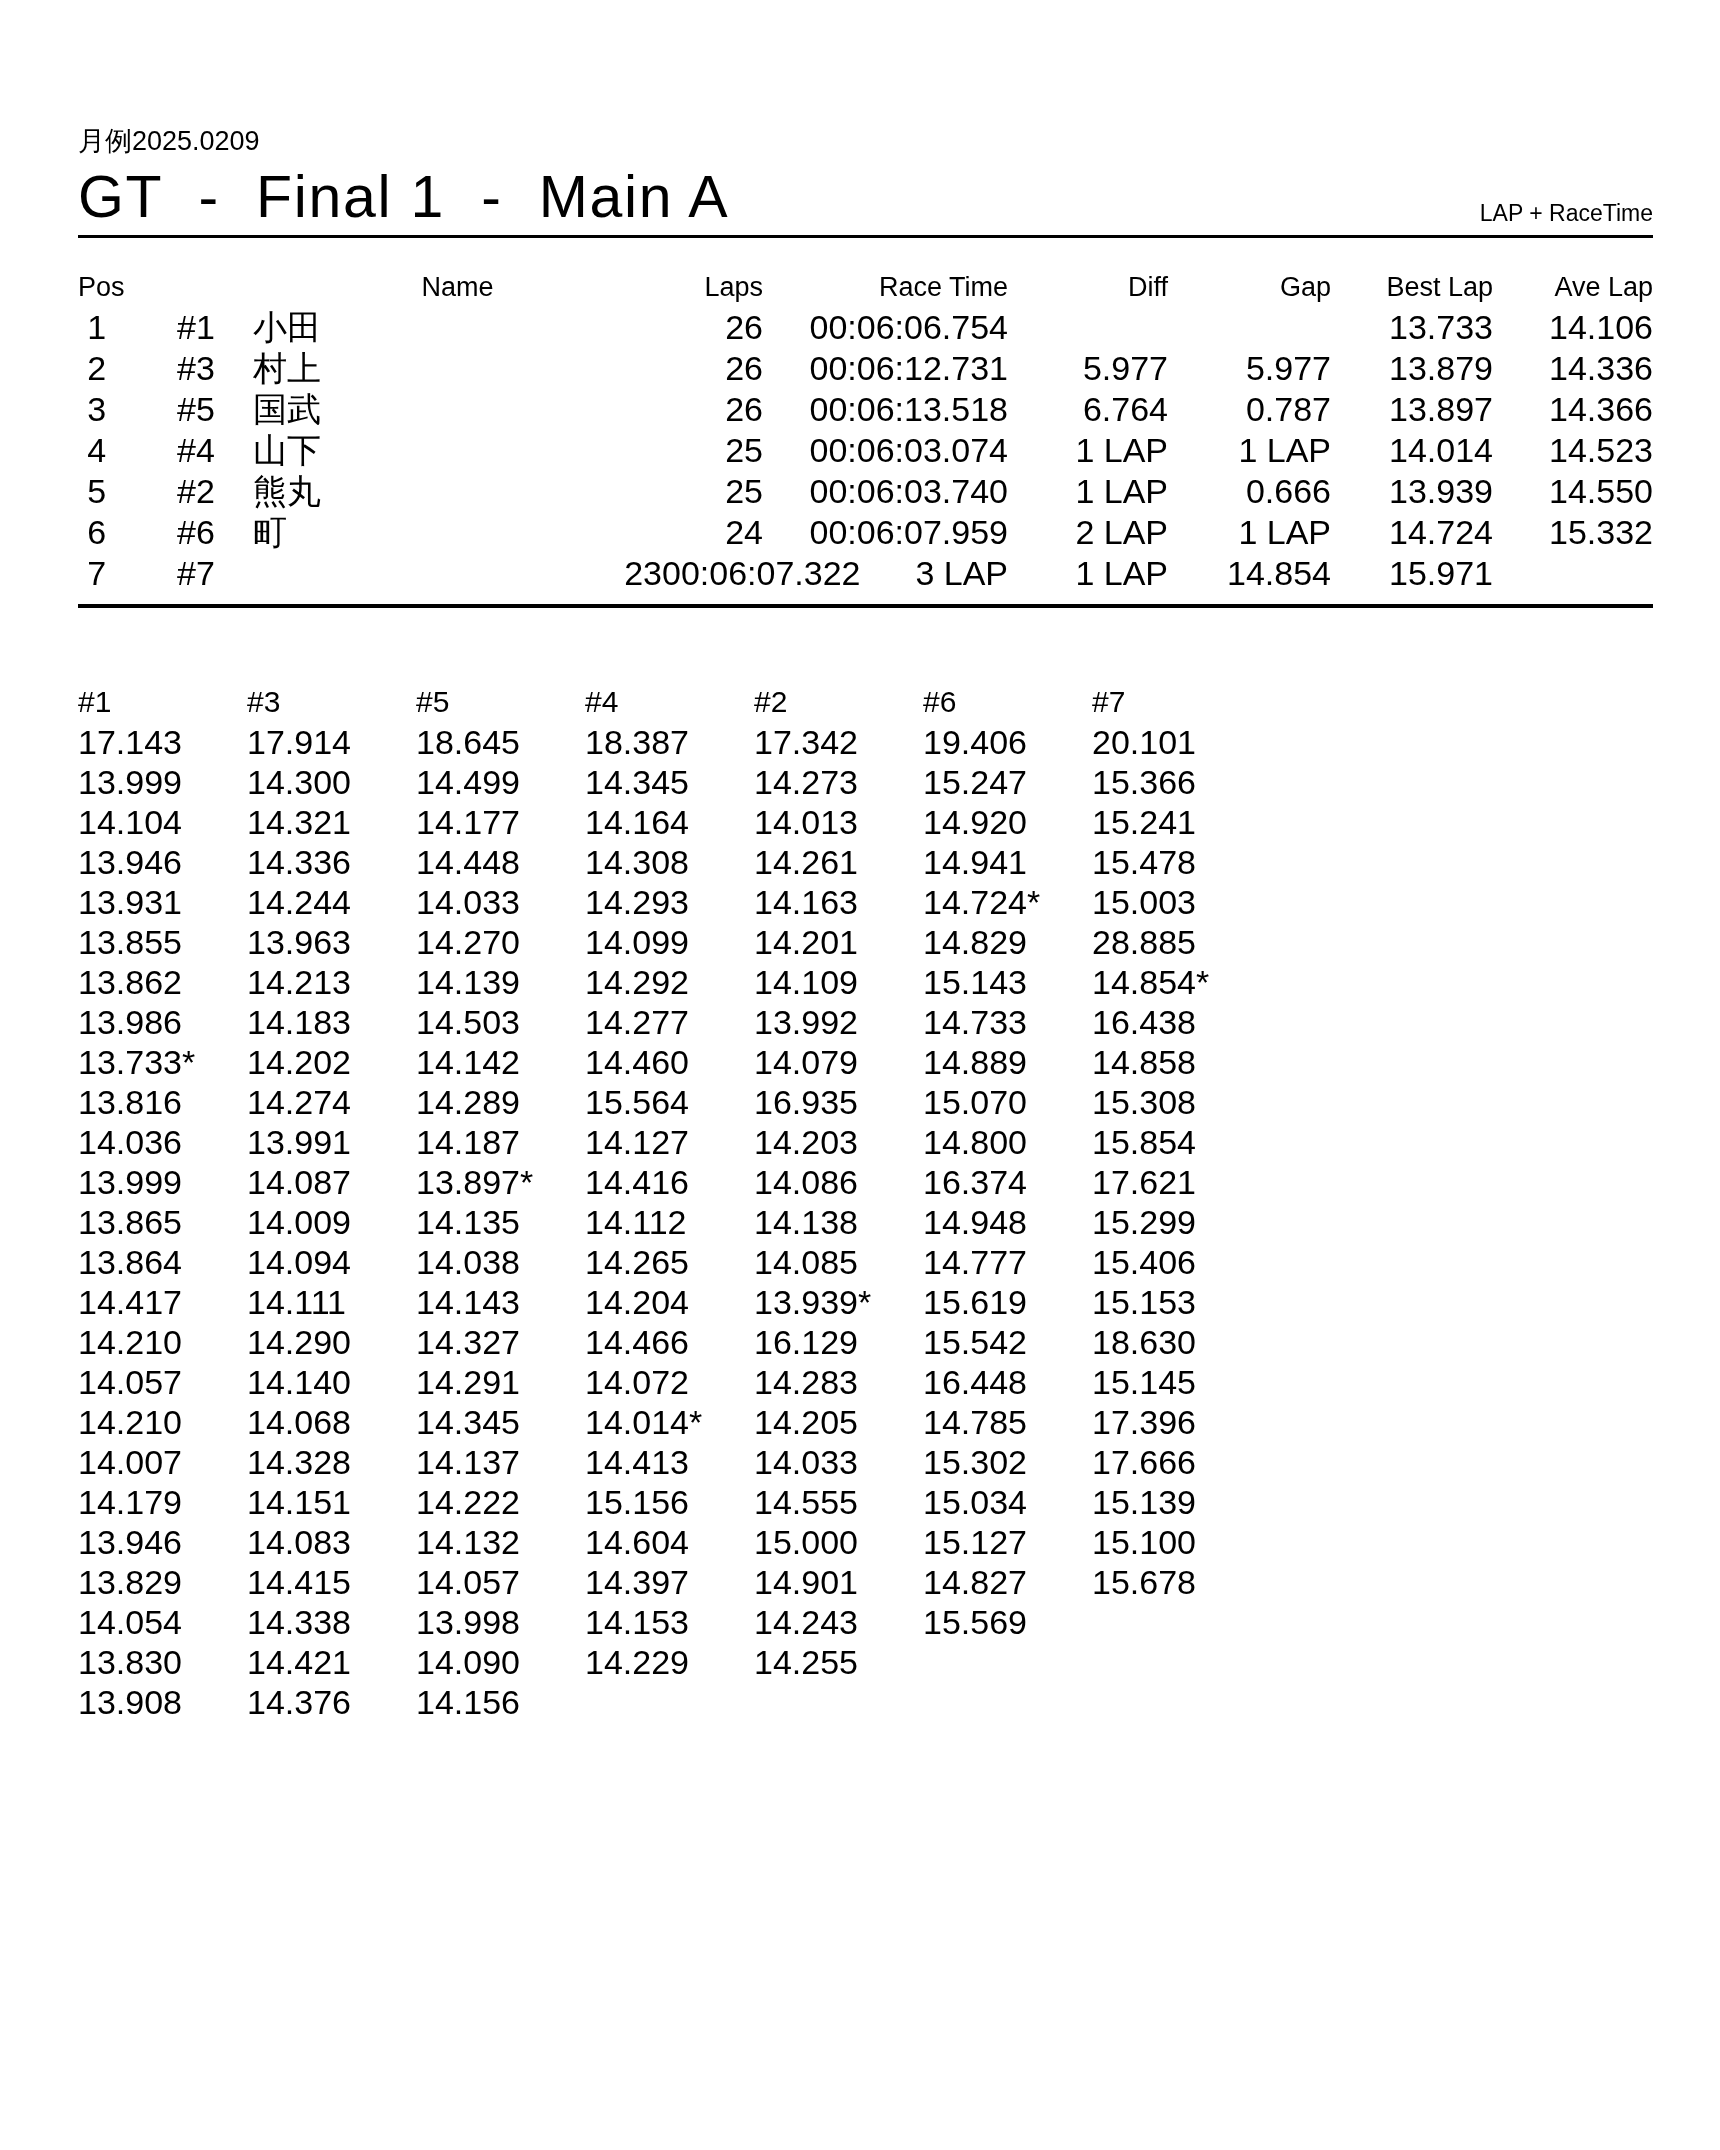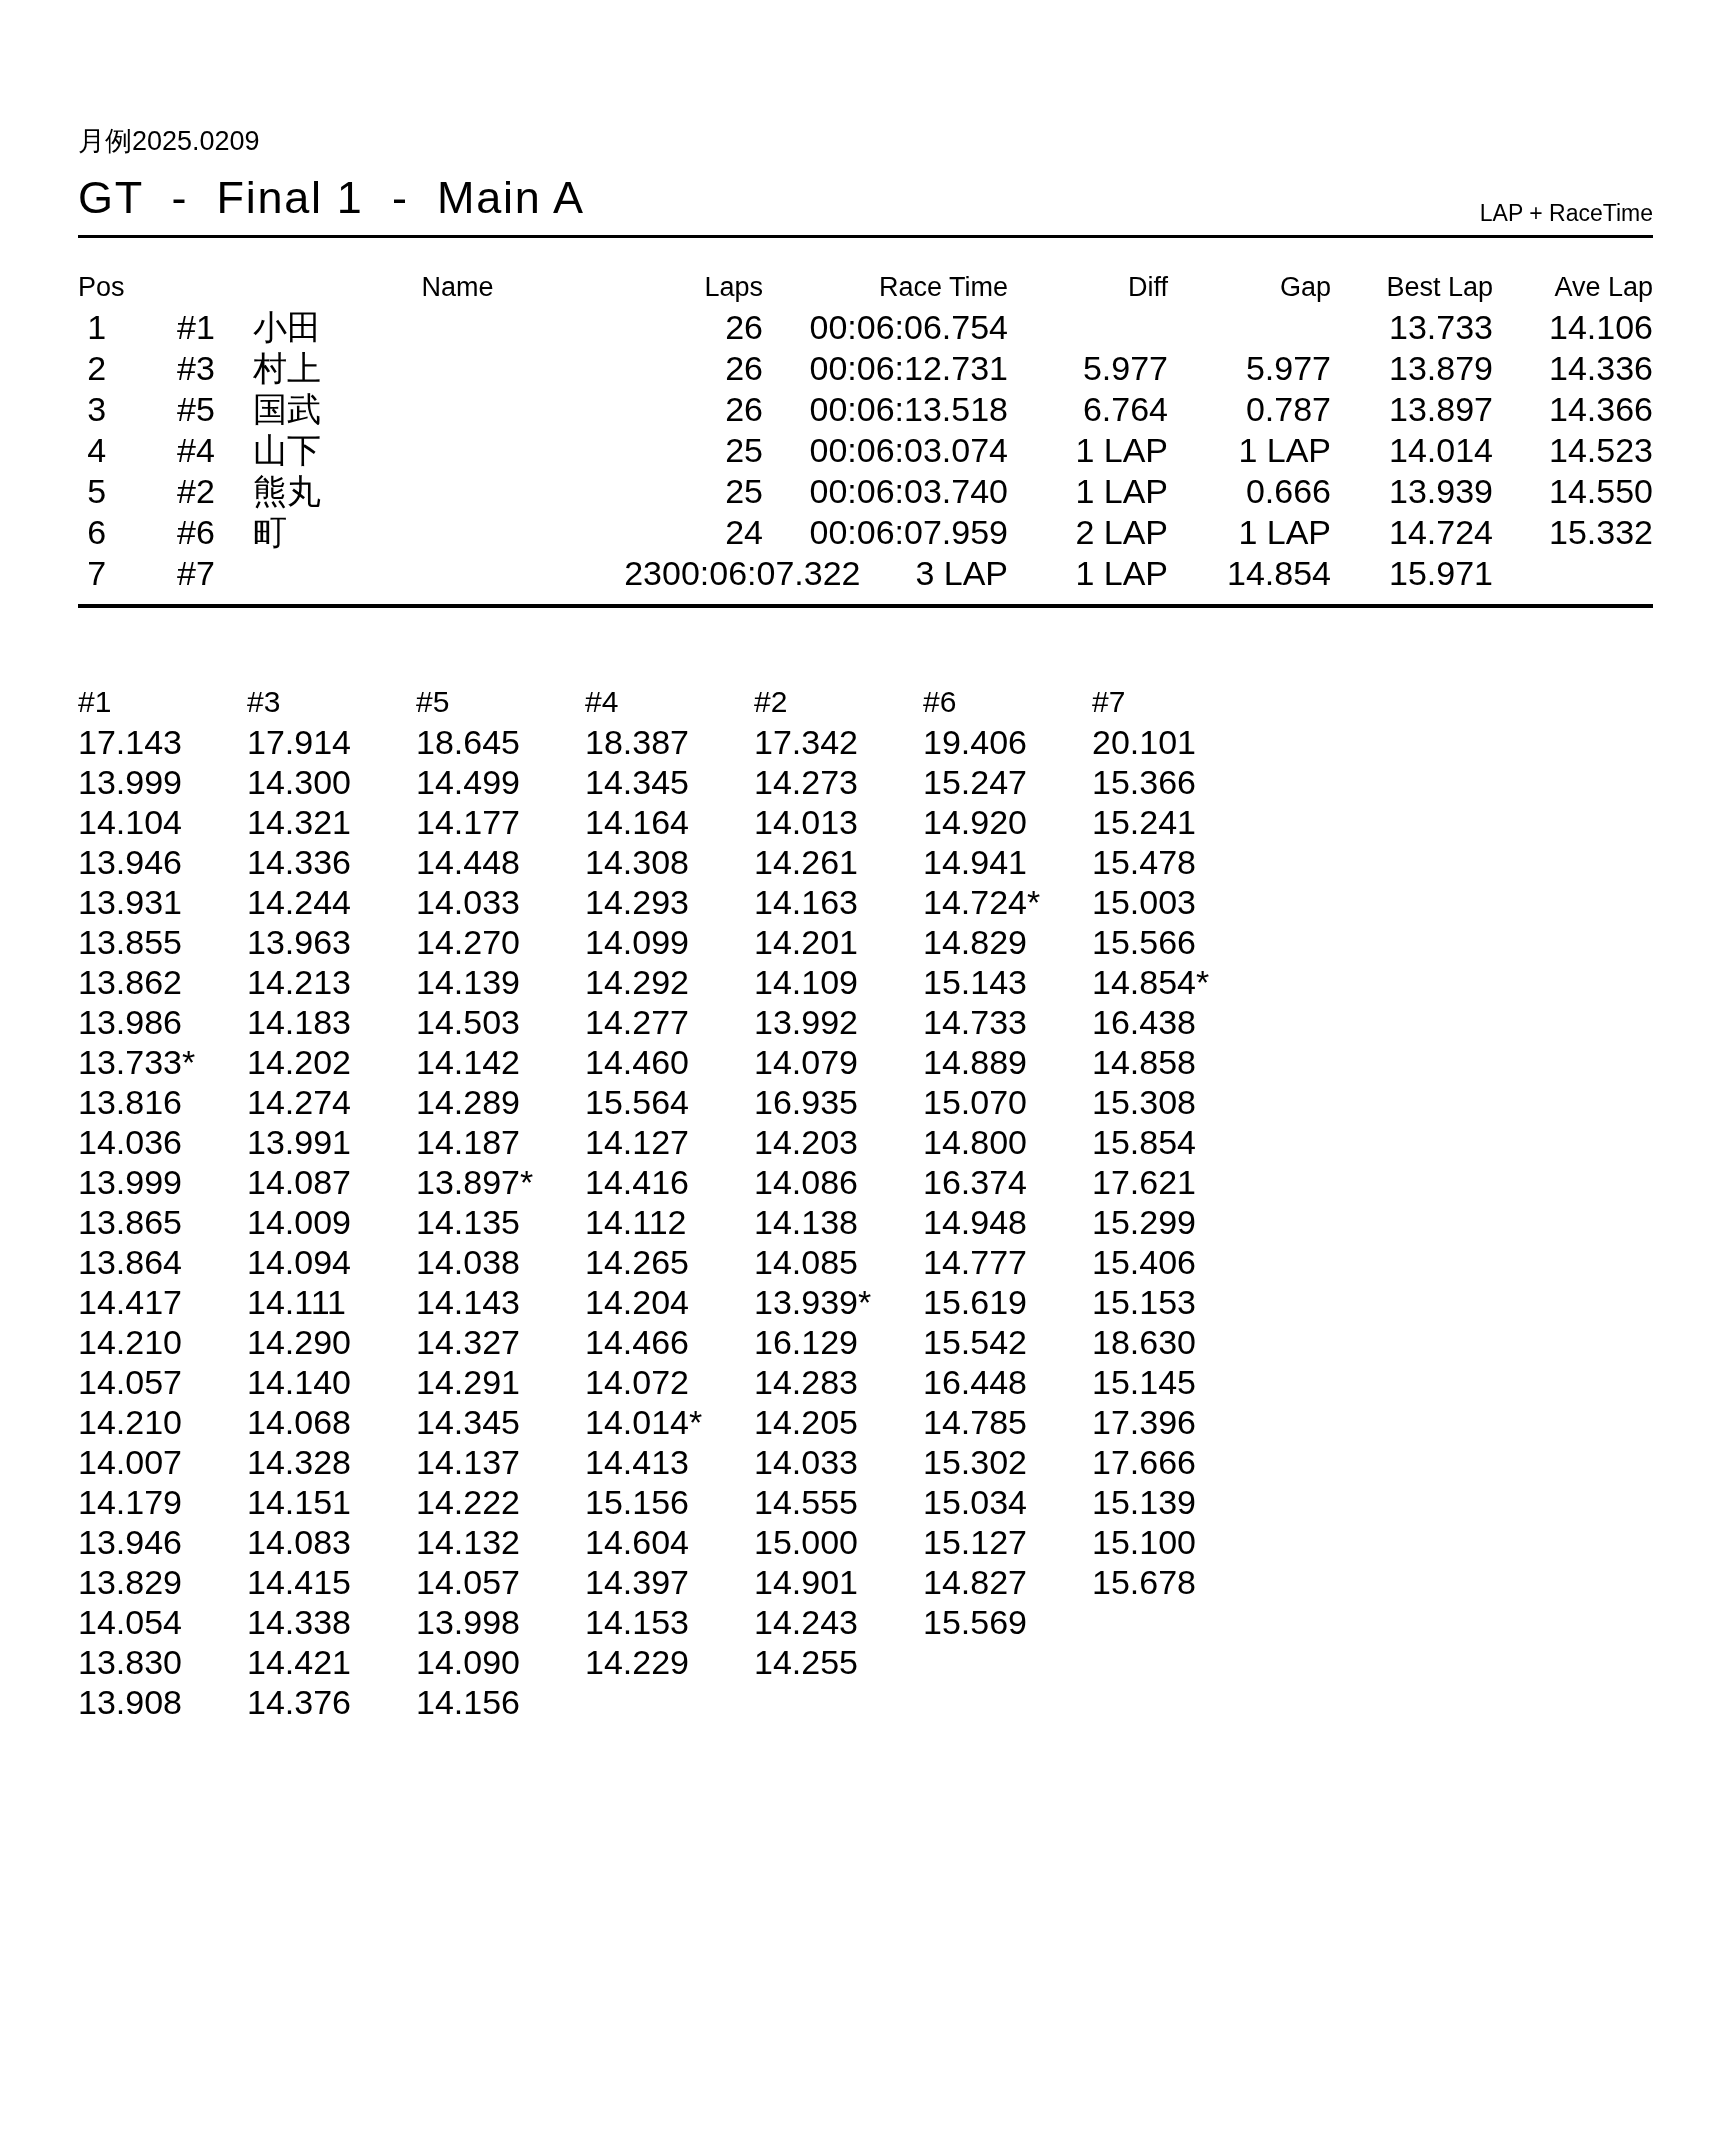--- a/index.html
+++ b/index.html
@@ -21,21 +21,21 @@
     font-size: 27px;
     line-height: 30px;
   }
   .header-row {
     display: flex;
     align-items: flex-end;
     justify-content: space-between;
     margin-top: 8.4px;
   }
   .title {
-    font-size: 45px;
+    font-size: 59px;
     line-height: 67px;
     letter-spacing: 1.7px;
     white-space: pre;
   }
   .subtitle {
     font-size: 23px;
     line-height: 35px;
   }
   .rule {
     height: 3.4px;
@@ -177,21 +177,21 @@
           <div class="lap-cell">14.724*</div>
           <div class="lap-cell">15.003</div>
         </div>
         <div class="lap-grid-row lap-row">
           <div class="lap-cell">13.855</div>
           <div class="lap-cell">13.963</div>
           <div class="lap-cell">14.270</div>
           <div class="lap-cell">14.099</div>
           <div class="lap-cell">14.201</div>
           <div class="lap-cell">14.829</div>
-          <div class="lap-cell">15.566</div>
+          <div class="lap-cell">28.885</div>
         </div>
         <div class="lap-grid-row lap-row">
           <div class="lap-cell">13.862</div>
           <div class="lap-cell">14.213</div>
           <div class="lap-cell">14.139</div>
           <div class="lap-cell">14.292</div>
           <div class="lap-cell">14.109</div>
           <div class="lap-cell">15.143</div>
           <div class="lap-cell">14.854*</div>
         </div>

